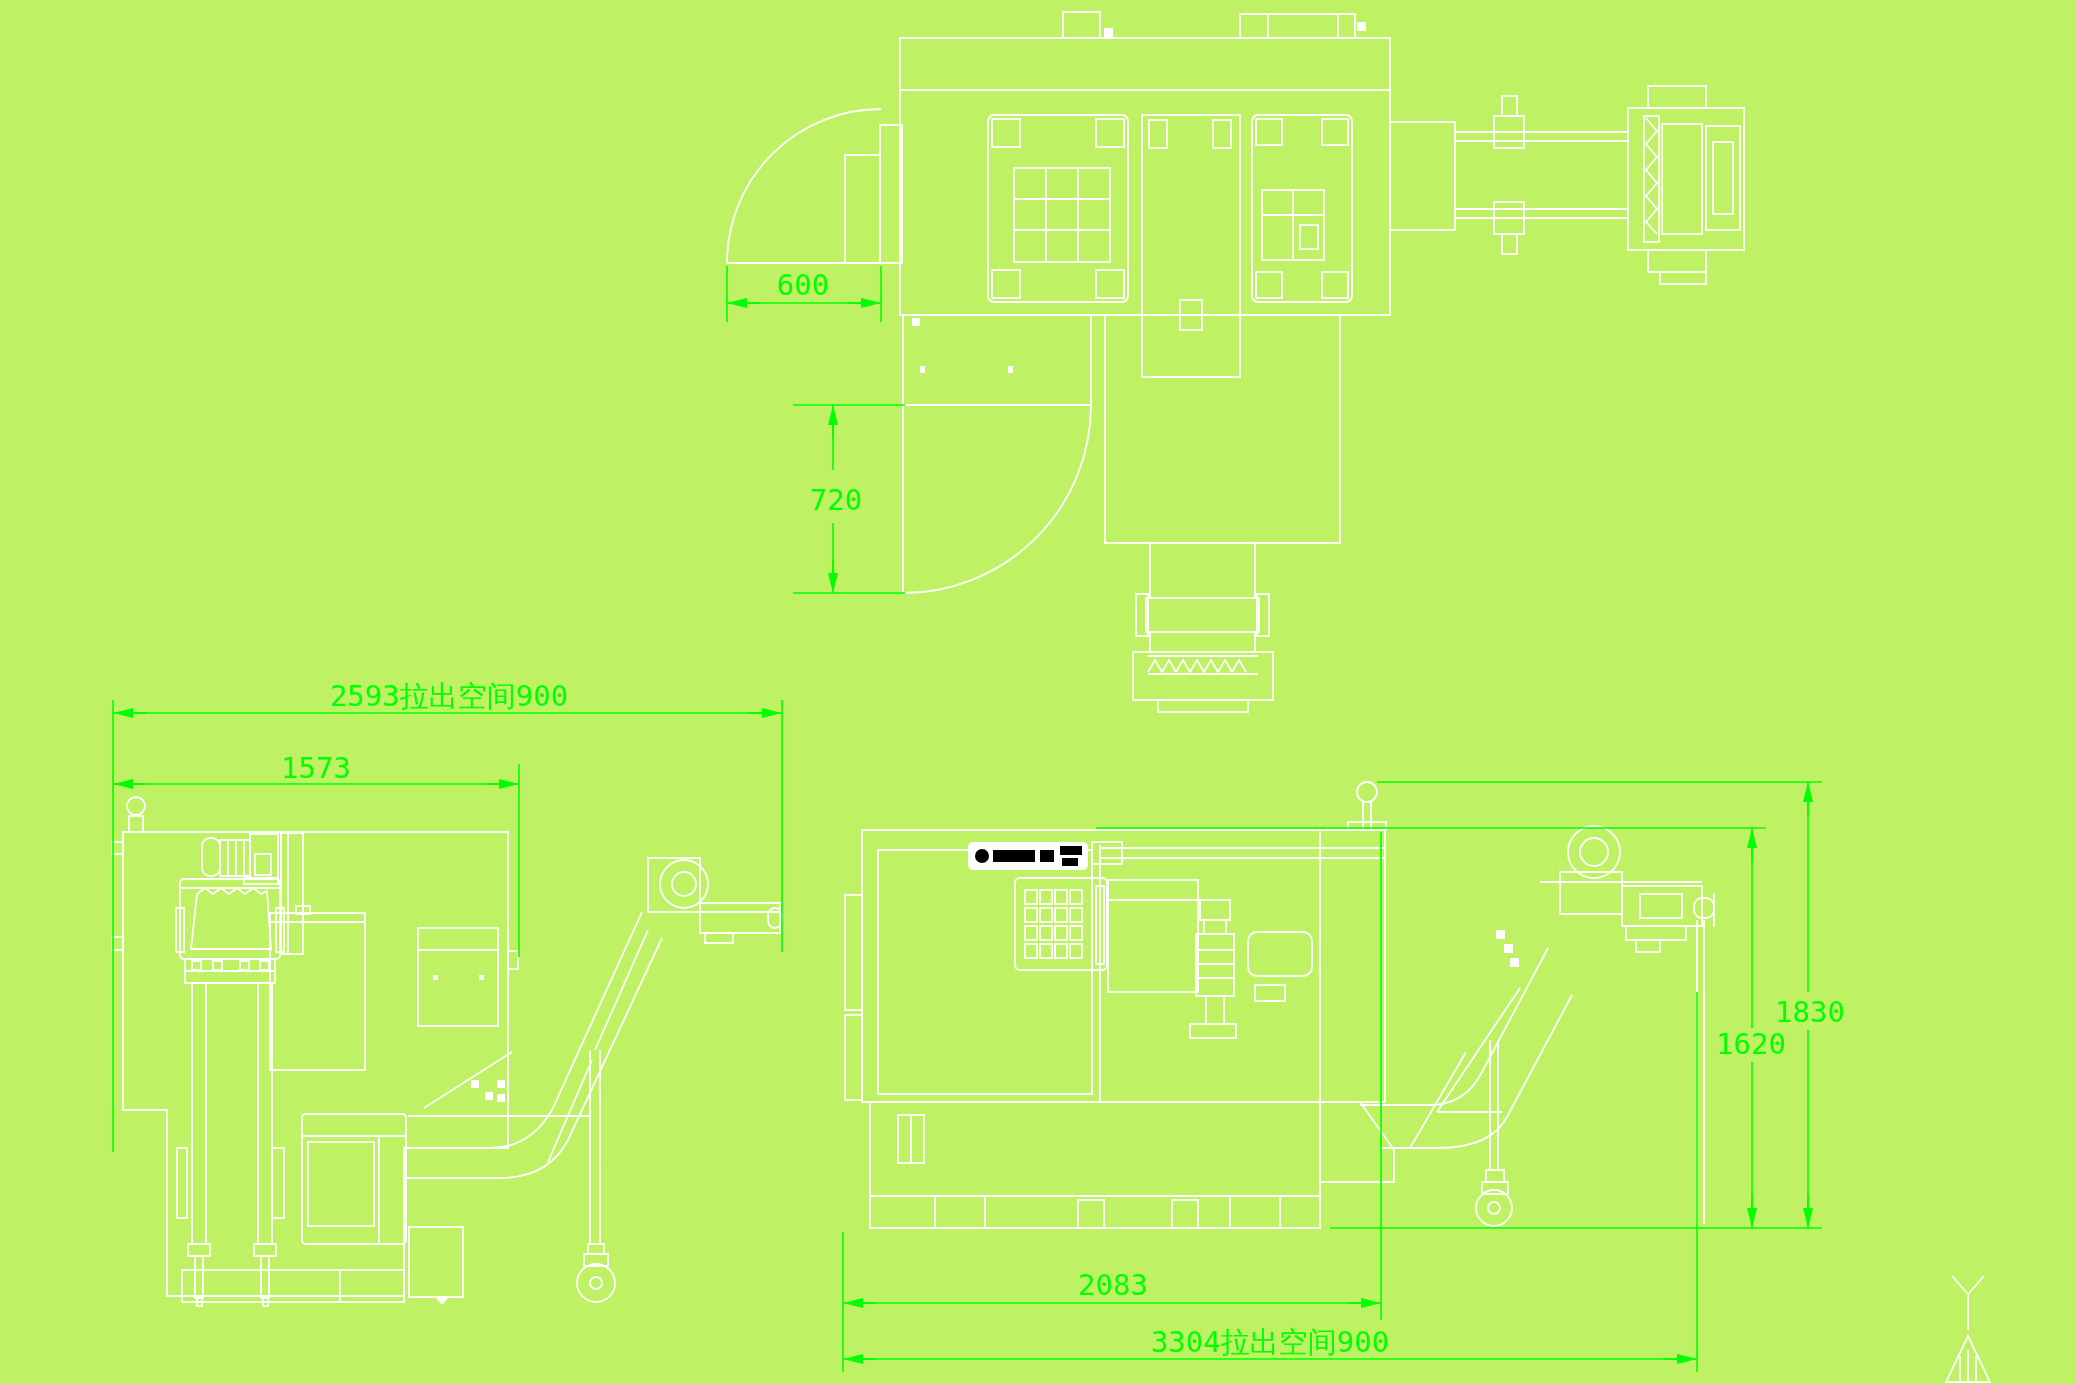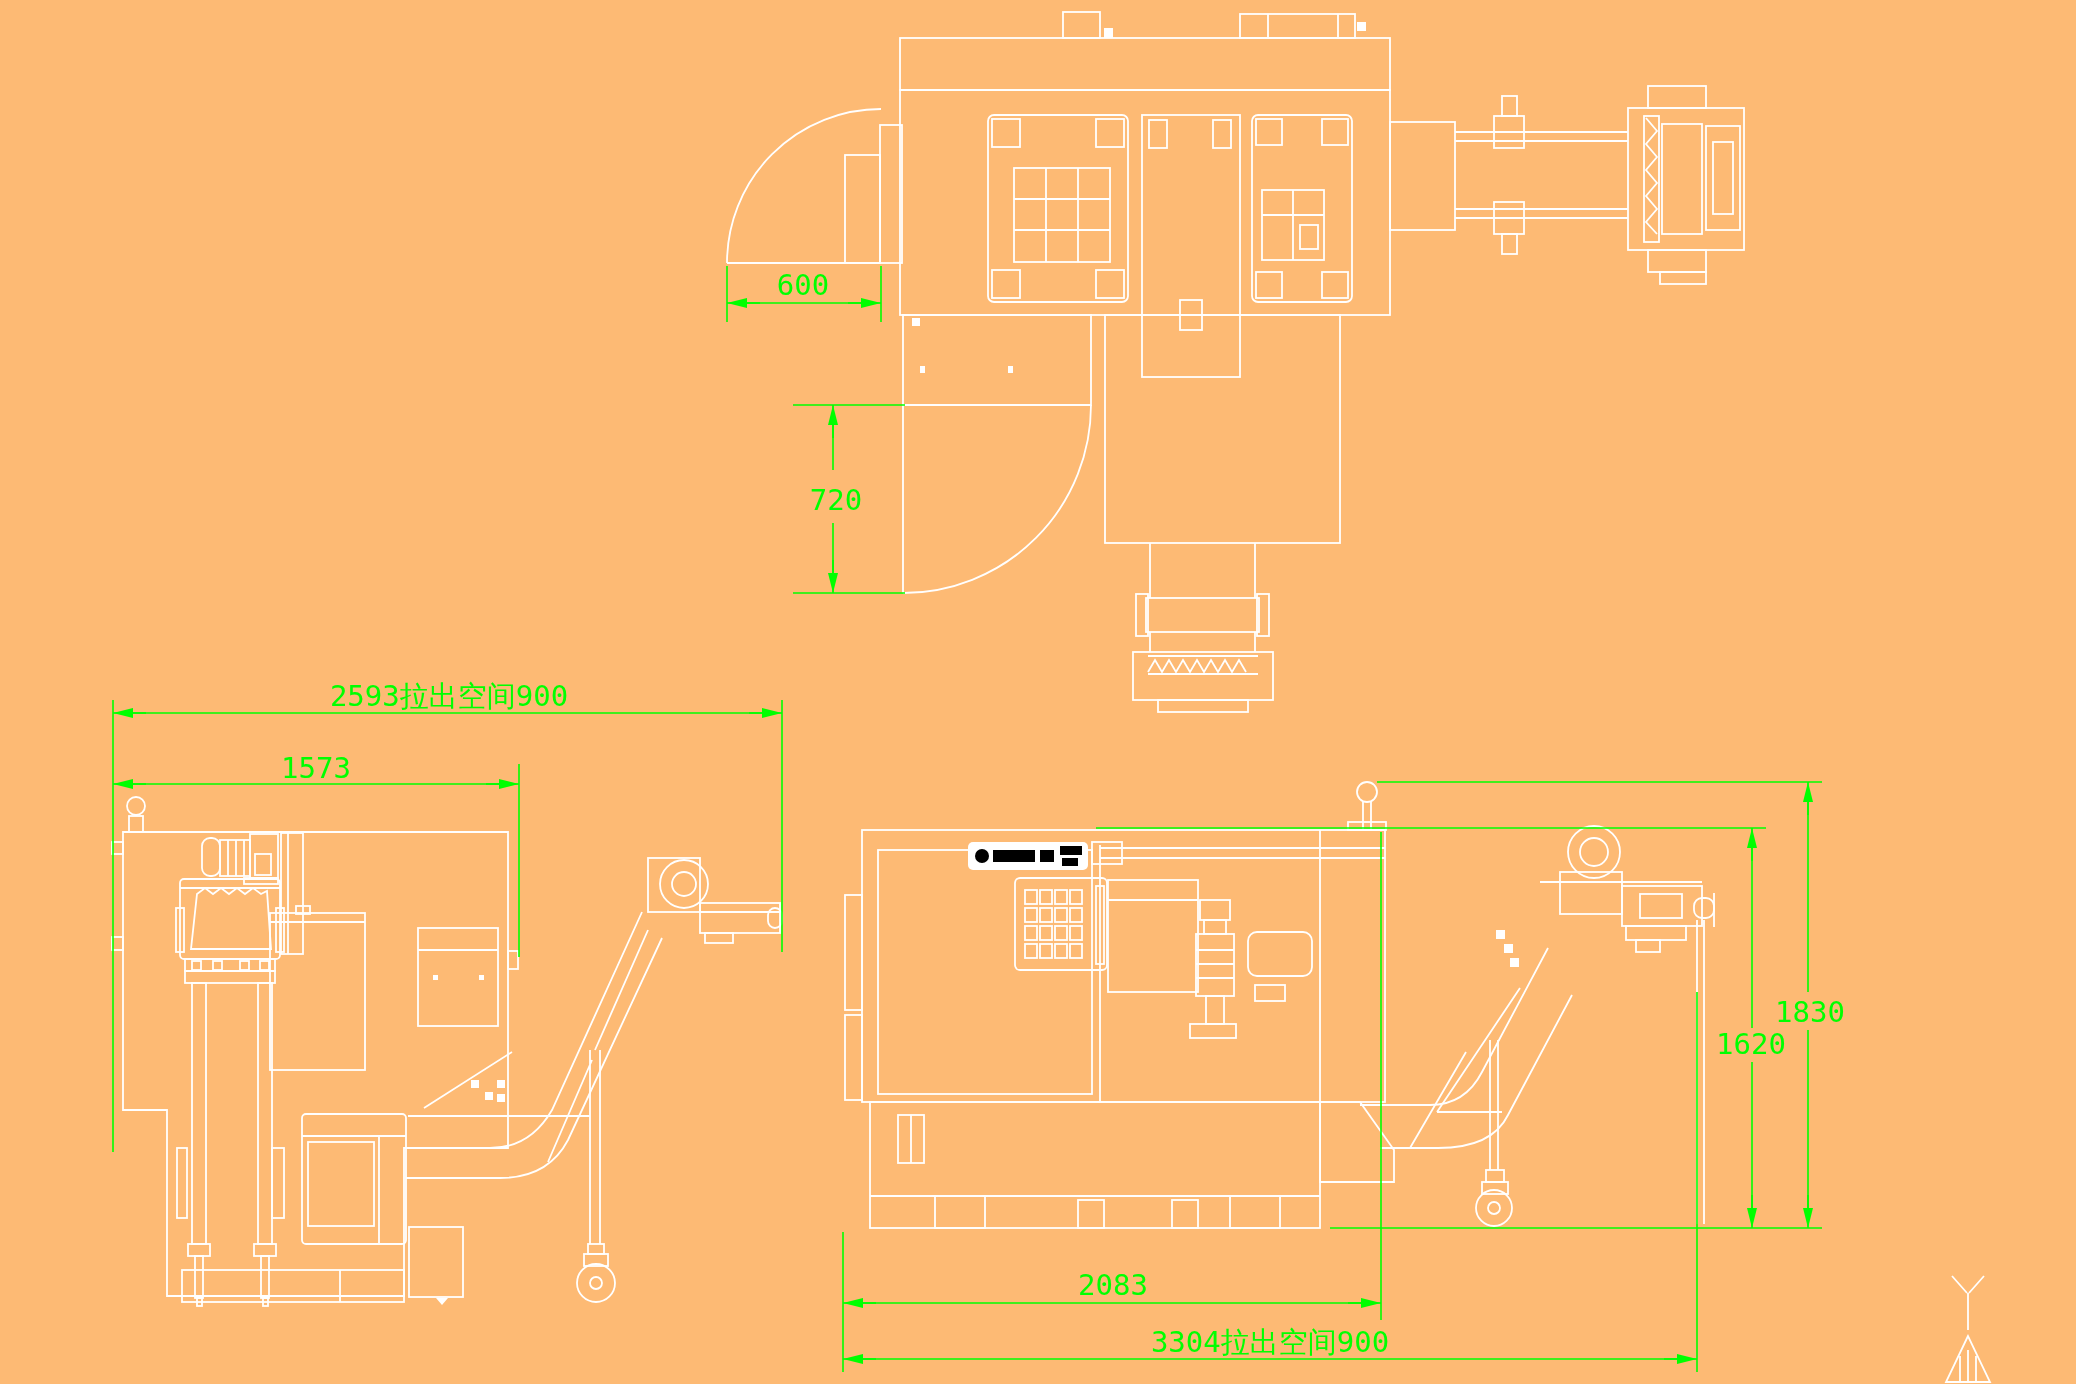--- a/index.html
+++ b/index.html
@@ -1,16 +1,16 @@
 <!DOCTYPE html>
 <html><head>
 <meta charset="utf-8">
 <style>
   html,body{margin:0;padding:0;background:#000;}
-  .cad-stage{position:relative;width:2076px;height:1384px;background:#fdba74;overflow:hidden;
+  .cad-stage{position:relative;width:2076px;height:1384px;background:#bef264;overflow:hidden;
     font-family:"DejaVu Sans Mono", monospace;}
   svg{display:block}
   .w{stroke:#ffffff;fill:none;stroke-width:1.8;}
   .wf{fill:#ffffff;stroke:none;}
   .bf{fill:#000000;stroke:none;}
   .g{stroke:#00ff00;fill:none;stroke-width:1.6;}
   .ga{fill:#00ff00;stroke:none;}
   .gt{fill:#00ff00;font-family:"DejaVu Sans Mono", monospace;font-size:29px;text-anchor:middle;}
 </style>
 </head>

